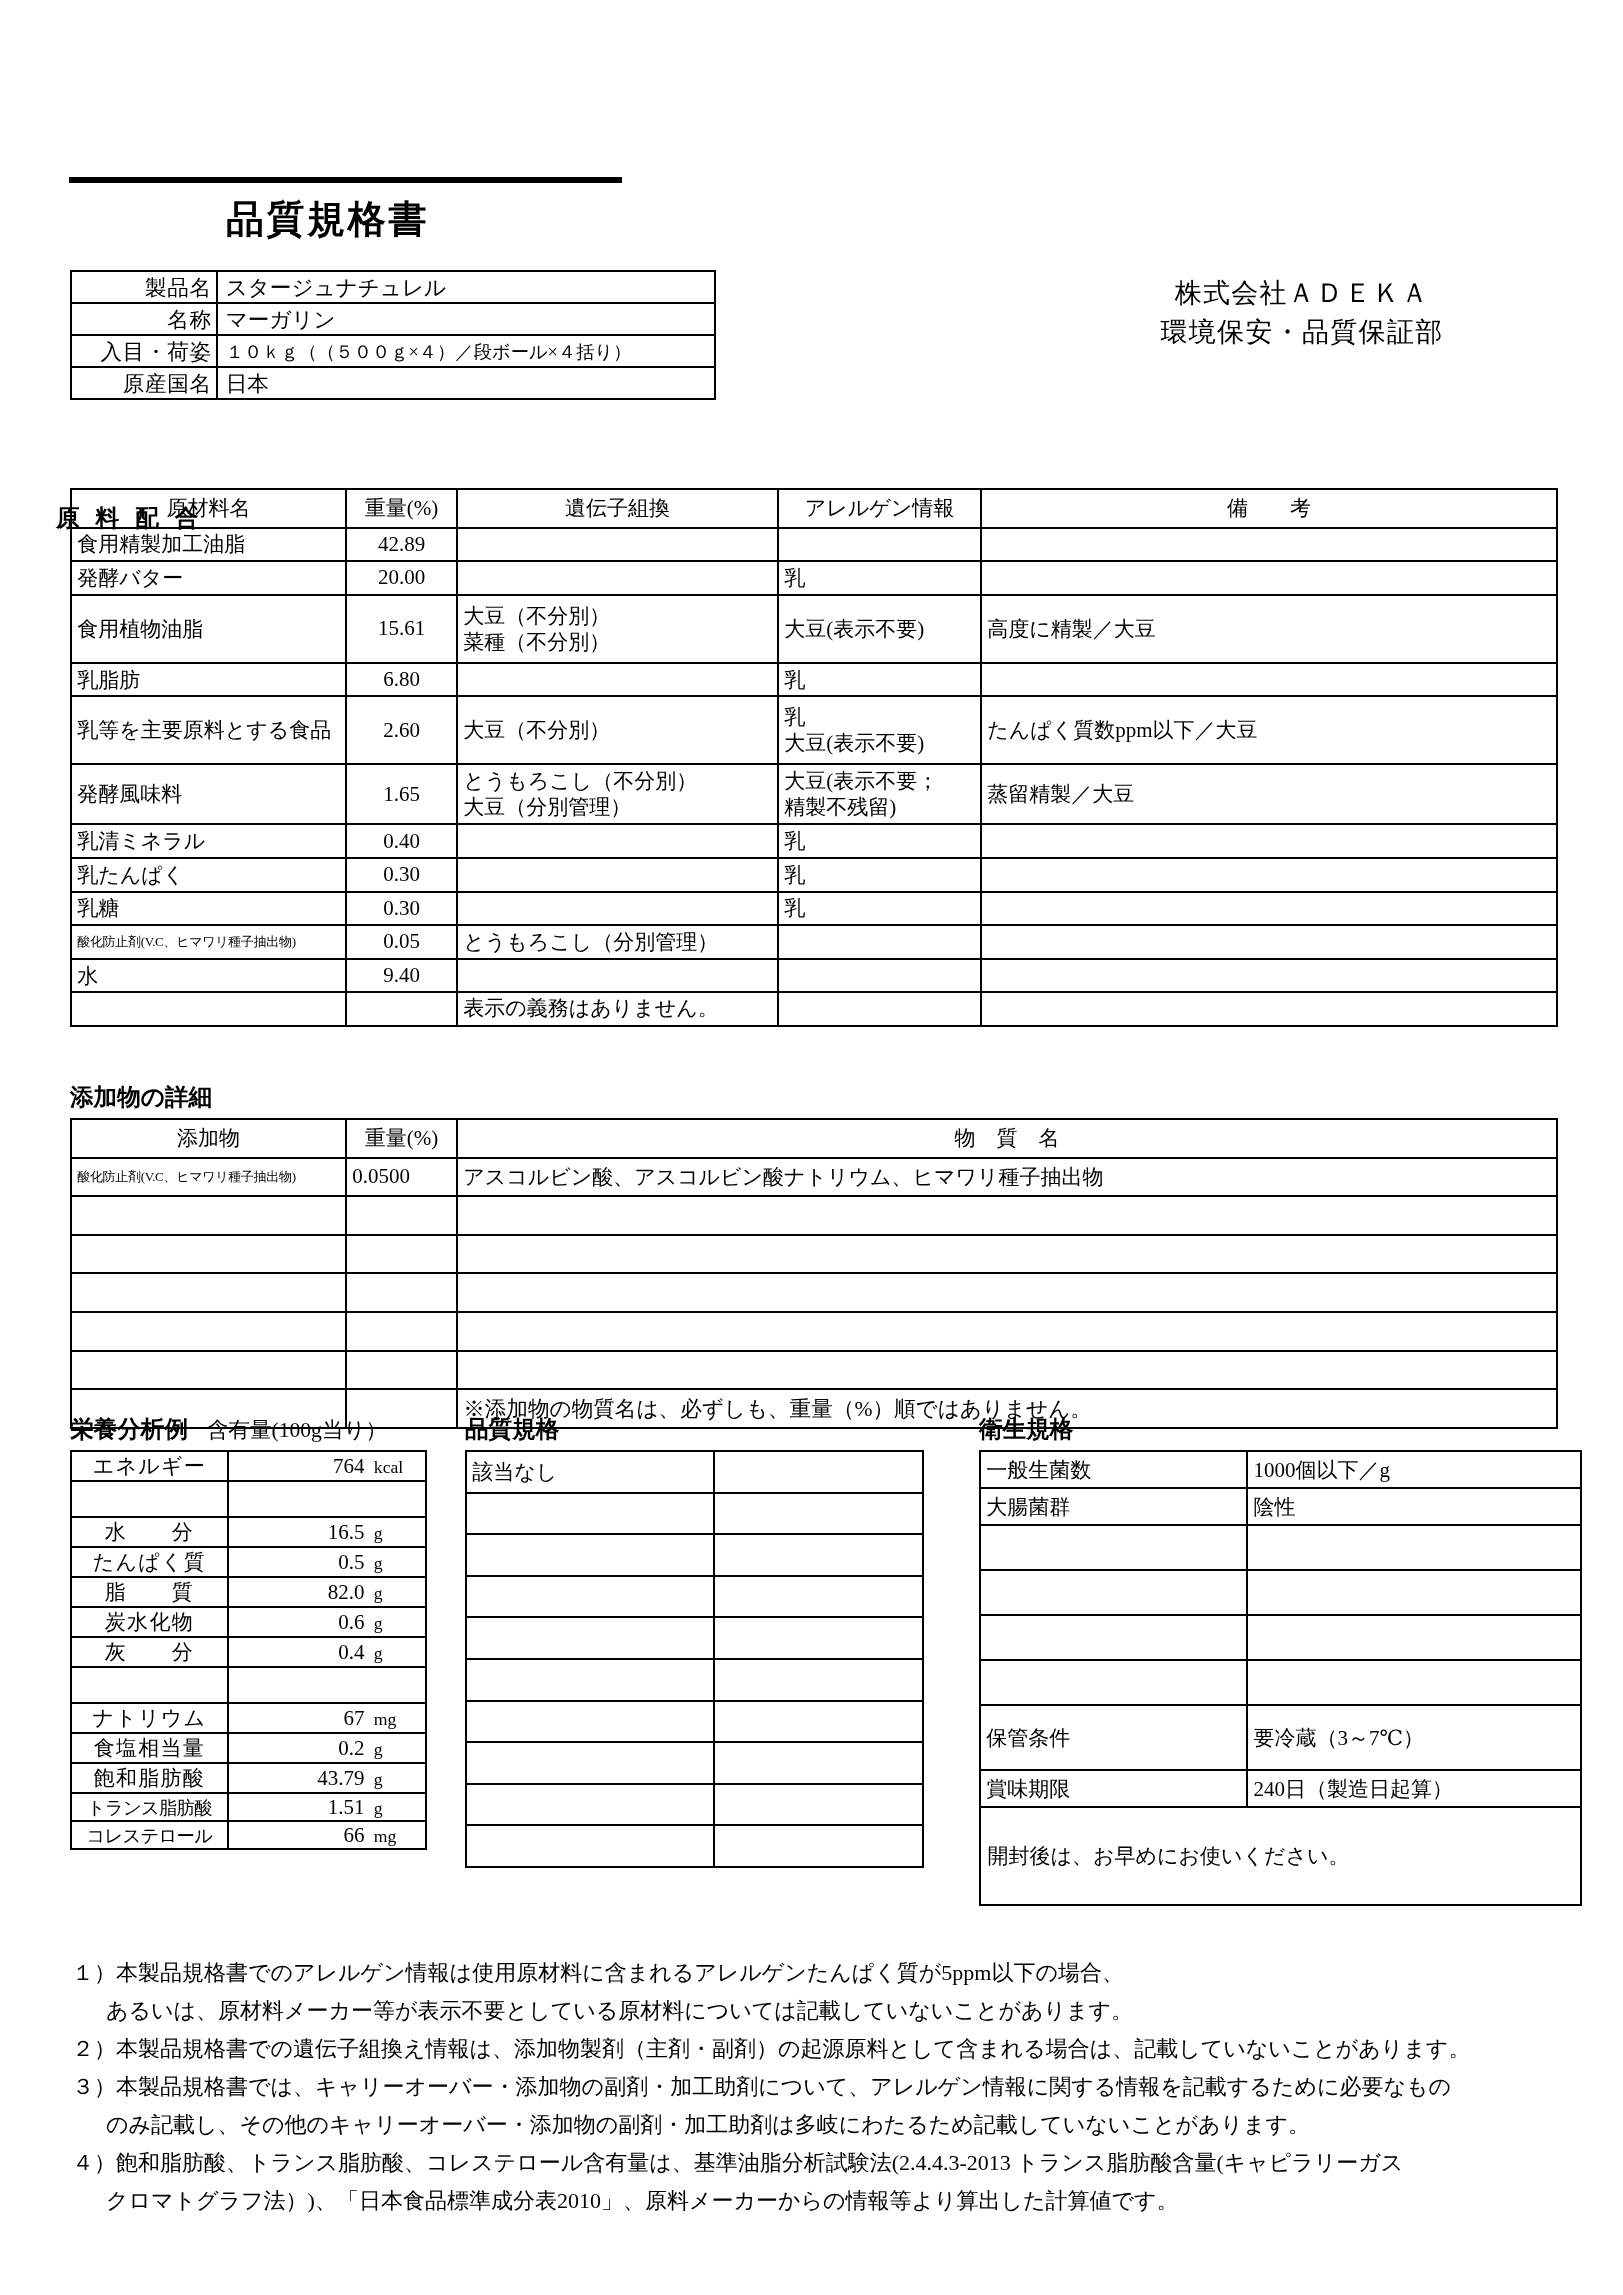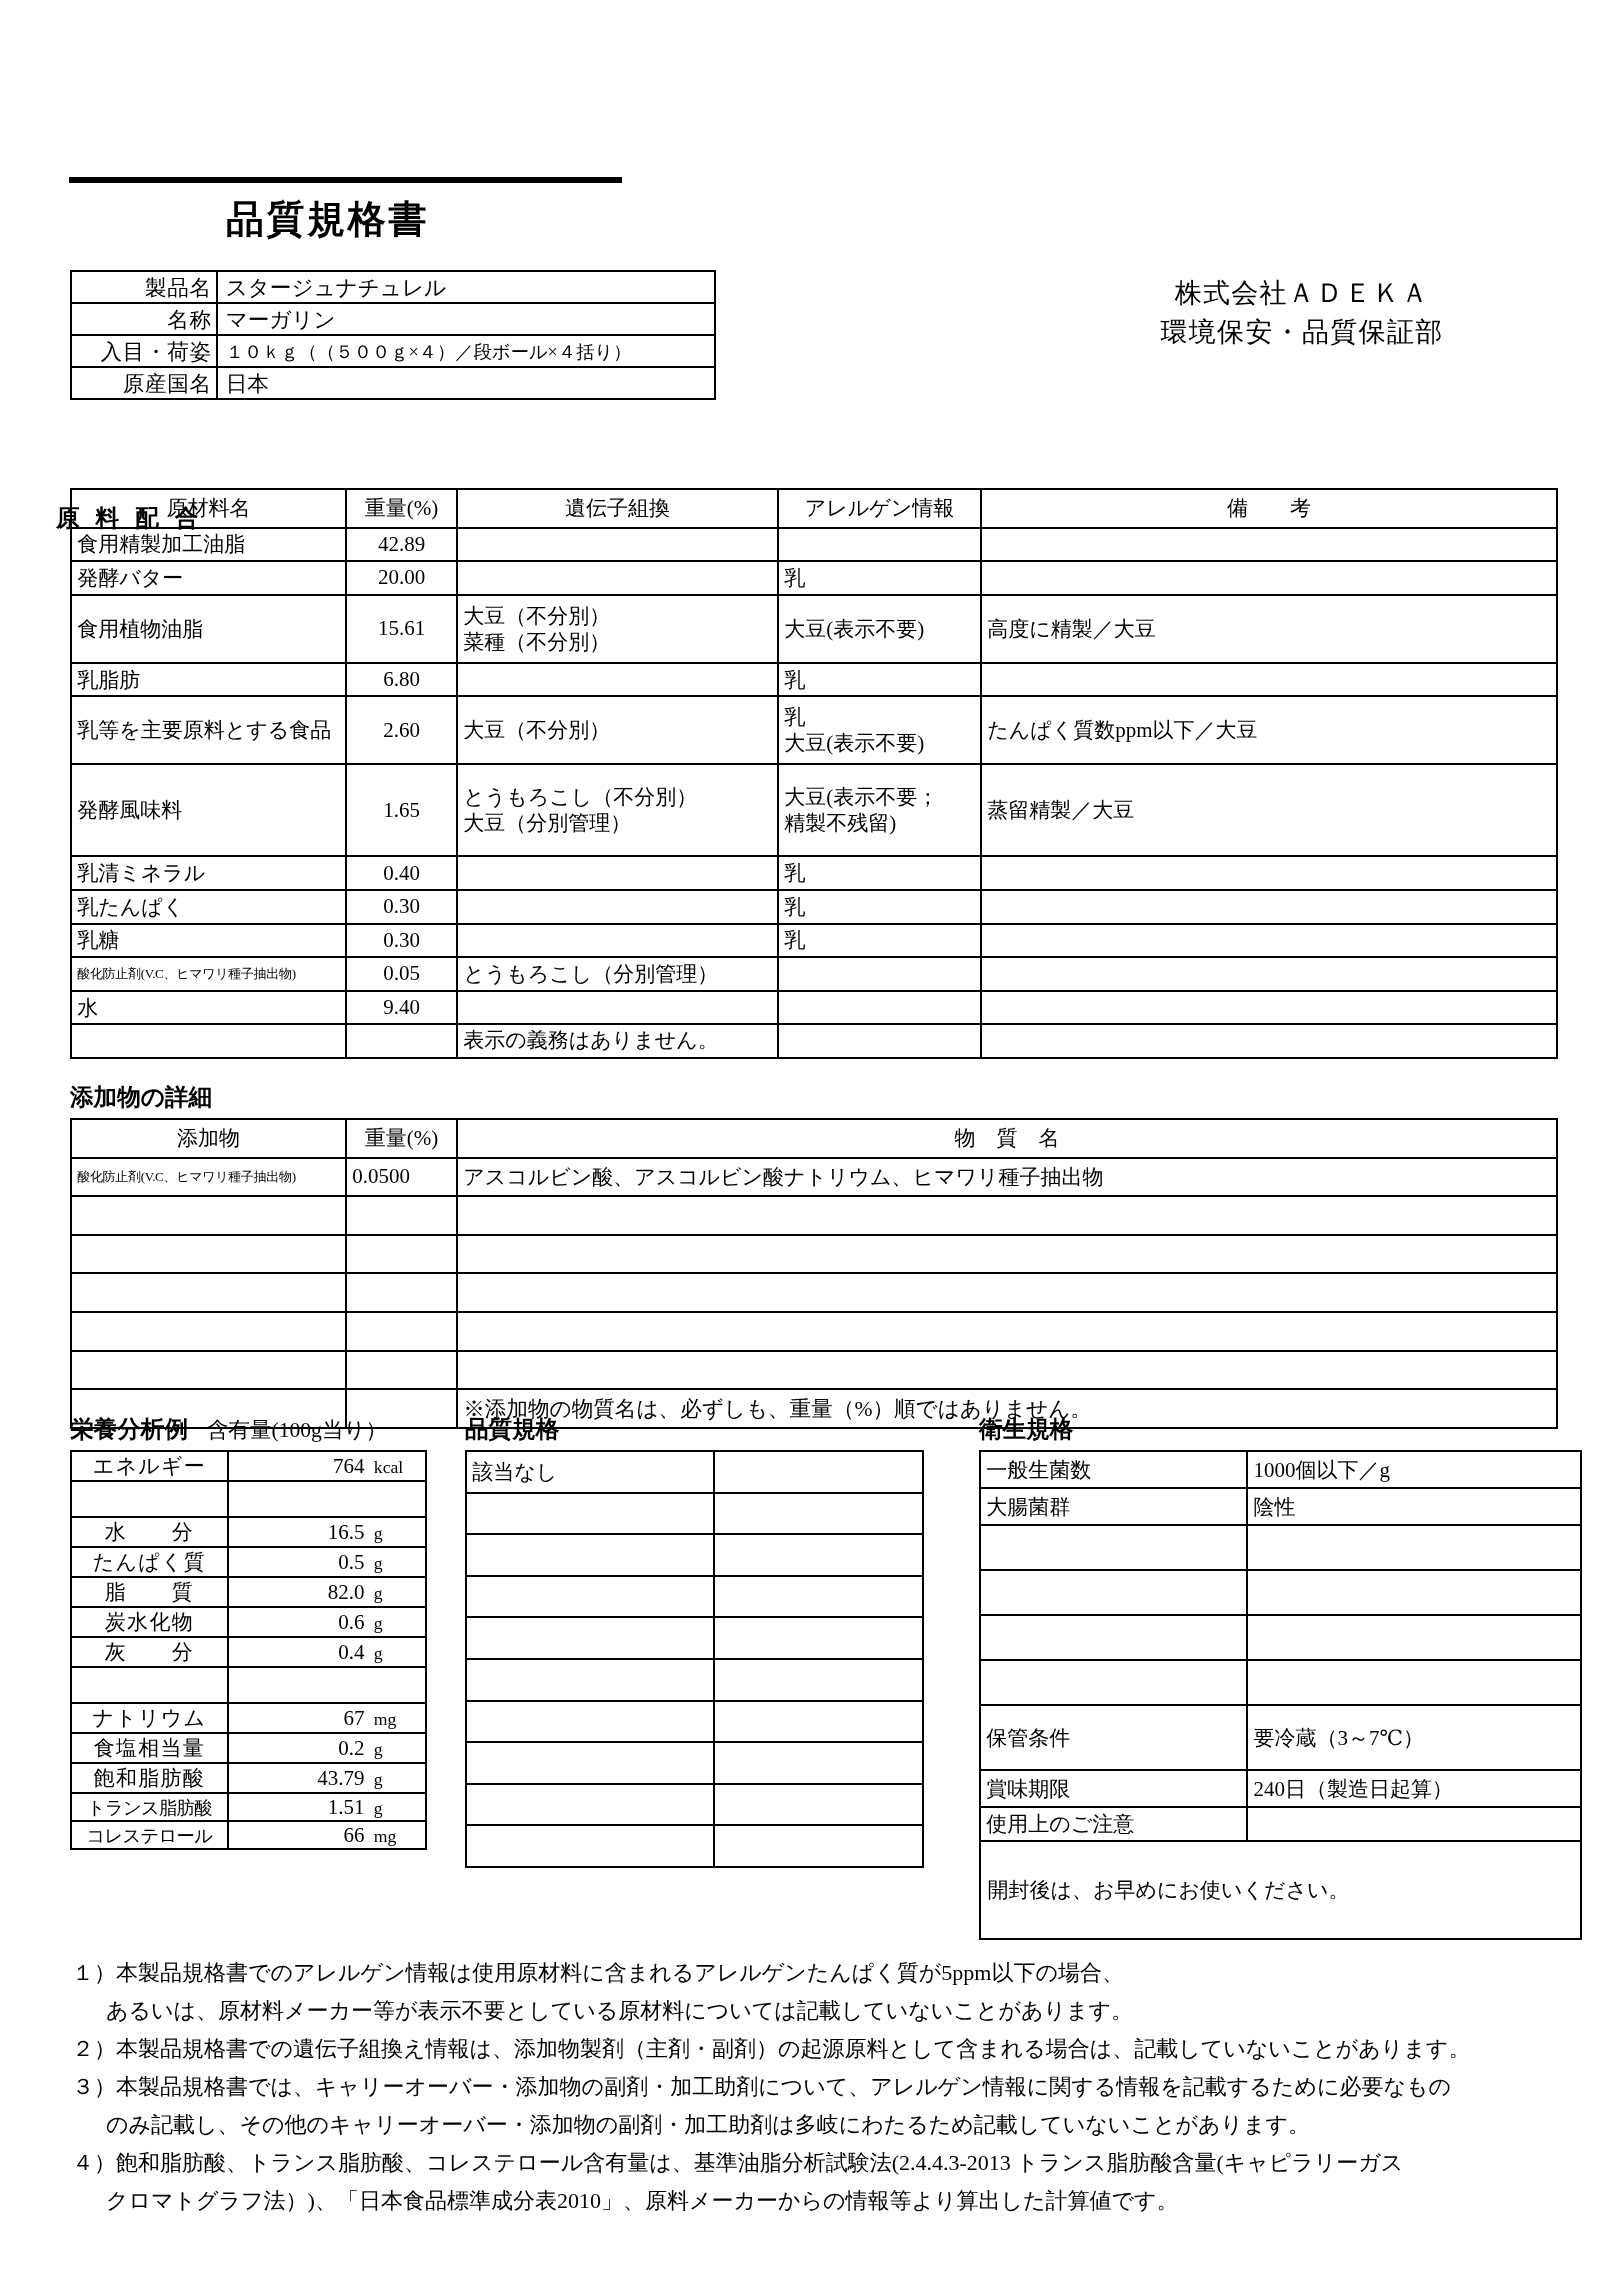--- a/index.html
+++ b/index.html
@@ -278,21 +278,21 @@
         <td class="name">乳等を主要原料とする食品</td>
         <td class="wt">2.60</td>
         <td class="gmo">大豆（不分別）</td>
         <td class="alg">
           <span class="cellline">乳</span>
           <span class="cellline">大豆(表示不要)</span>
         </td>
         <td class="note">たんぱく質数ppm以下／大豆</td>
       </tr>
 
-      <tr style="height:92px">
+      <tr style="height:60px">
         <td class="name">発酵風味料</td>
         <td class="wt">1.65</td>
         <td class="gmo">
           <span class="cellline">とうもろこし（不分別）</span>
           <span class="cellline">大豆（分別管理）</span>
         </td>
         <td class="alg">
           <span class="cellline">大豆(表示不要；</span>
           <span class="cellline">精製不残留)</span>
         </td>
@@ -597,24 +597,20 @@
         <td class="ha"></td>
         <td class="hb"></td>
       </tr>
       <tr style="height:65px">
         <td class="ha">保管条件</td>
         <td class="hb">要冷蔵（3～7℃）</td>
       </tr>
       <tr style="height:37px">
         <td class="ha">賞味期限</td>
         <td class="hb">240日（製造日起算）</td>
-      </tr>
-      <tr style="height:34px">
-        <td class="ha" style="border-bottom:2px solid #000;">使用上のご注意</td>
-        <td class="hb" style="border-bottom:none;"></td>
       </tr>
       <tr style="height:98px">
         <td colspan="2" style="text-align:left; vertical-align:middle; padding-left:6.5px;">開封後は、お早めにお使いください。</td>
       </tr>
     </tbody>
   </table>
 
   <div class="footnotes">
     <span class="fn">
       <span class="fn-line">１）本製品規格書でのアレルゲン情報は使用原材料に含まれるアレルゲンたんぱく質が5ppm以下の場合、</span>

